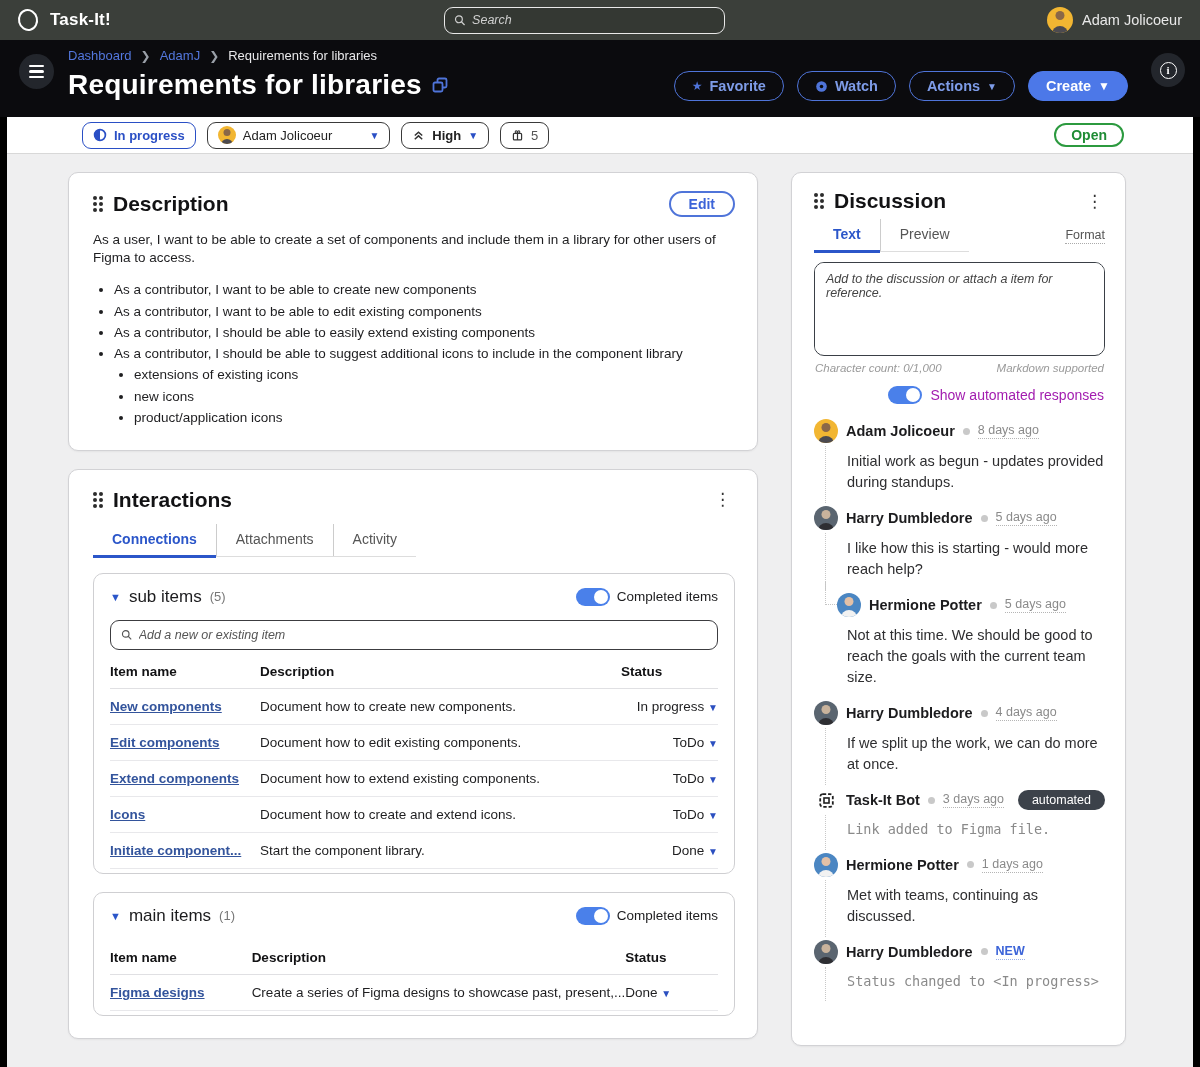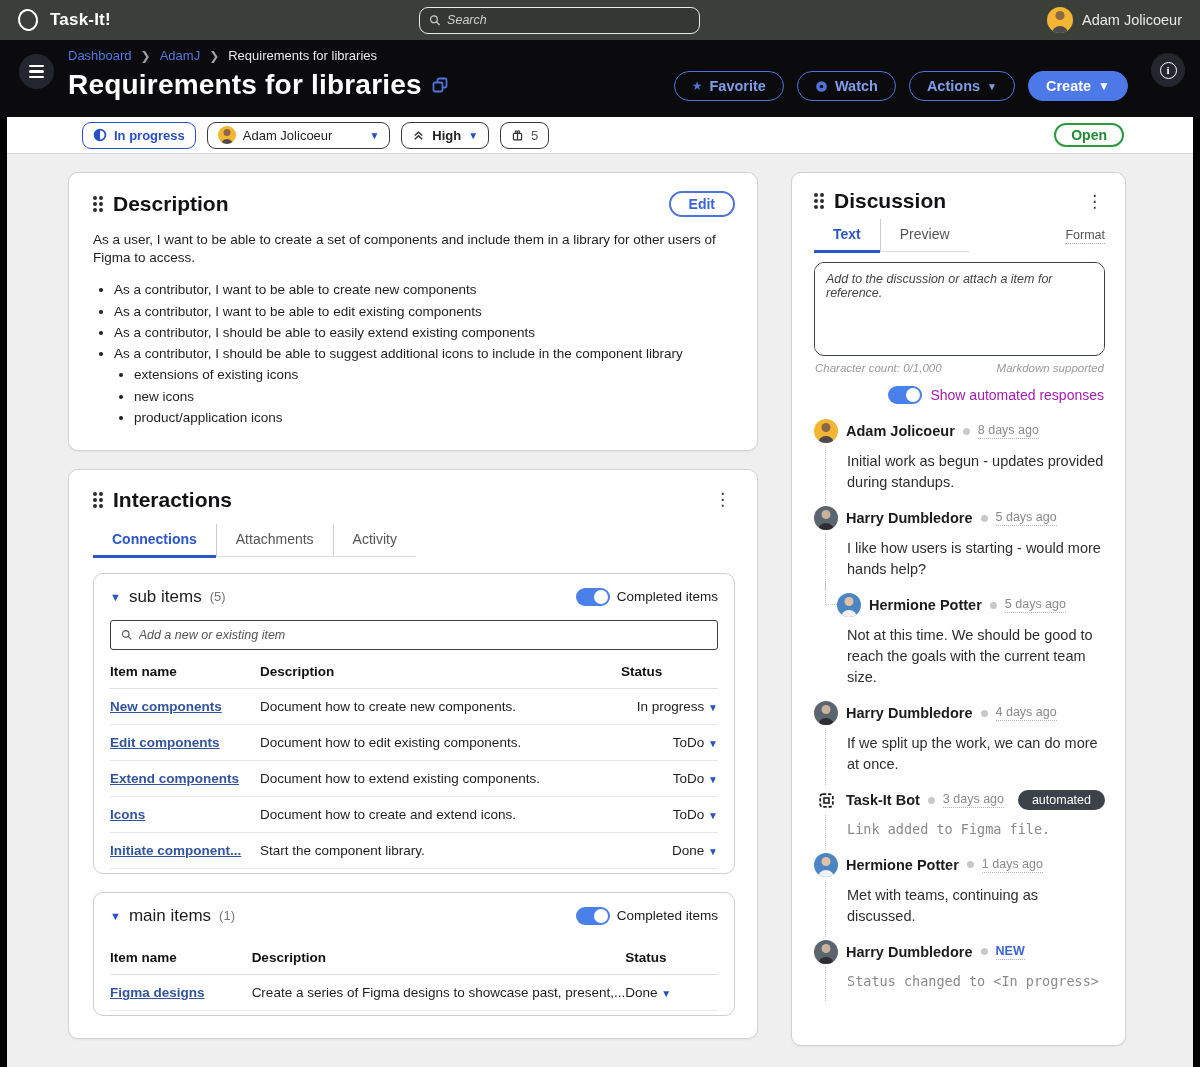--- a/index.html
+++ b/index.html
@@ -3,21 +3,21 @@
 <meta charset="utf-8">
 <style>
   * { margin:0; padding:0; box-sizing:border-box; }
   html,body { width:1200px; height:1067px; overflow:hidden; background:#000;
     font-family:"Liberation Sans","DejaVu Sans",sans-serif; }
 
   
   .topbar { height:40px; background:#3b3f3a; display:flex; align-items:center; padding:0 18px; position:relative; }
   .logo { width:20px; height:22px; border:2px solid #fff; border-radius:50%; transform:rotate(-14deg); margin-right:12px; }
   .app-name { color:#fff; font-weight:bold; font-size:17px; letter-spacing:.2px; }
-  .top-search { position:absolute; left:419px; width:281px; height:27px; border:1.5px solid #e9e9e9; border-radius:9px;
+  .top-search { position:absolute; left:444px; width:281px; height:27px; border:1.5px solid #e9e9e9; border-radius:9px;
     background:#343833; display:flex; align-items:center; padding:0 9px; gap:6px; color:#cfcfcf; }
   .top-search input { background:transparent; border:none; outline:none; color:#e8e8e8; font-style:italic; font-size:12.5px; width:100%; font-family:inherit; }
   .top-search input::placeholder { color:#cfcfcf; }
   .top-user { margin-left:auto; display:flex; align-items:center; gap:9px; color:#e9e9e9; font-size:14.5px; }
 
   
   .avatar { width:24px; height:24px; border-radius:50%; position:relative; overflow:hidden; flex:none; }
   .avatar::before { content:''; position:absolute; top:4px; left:50%; transform:translateX(-50%); width:9px; height:9px; border-radius:50%; }
   .avatar::after { content:''; position:absolute; bottom:-4px; left:50%; transform:translateX(-50%); width:16px; height:11px; border-radius:8px 8px 0 0; }
   .av-adam { background:#f2b632; } .av-adam::before { background:#8a6748; } .av-adam::after { background:#4c4a4f; }
@@ -89,21 +89,21 @@
 
   
   .items-box { border:1px solid #cfcfd2; border-radius:10px; margin:16px 22px 0 24px; padding:13px 16px 4px; }
   .items-head { display:flex; align-items:center; gap:8px; }
   .tri { color:#2b56c9; font-size:11px; cursor:pointer; }
   .items-title { font-size:17px; color:#1c1c1e; }
   .items-count { font-size:13px; color:#777; }
   .toggle-group { margin-left:auto; display:flex; align-items:center; gap:7px; font-size:13.5px; color:#1c1c1e; }
   .toggle { width:34px; height:18px; border-radius:9px; background:#4a80ea; position:relative; cursor:pointer; flex:none; }
   .toggle::after { content:''; position:absolute; right:2px; top:2px; width:14px; height:14px; border-radius:50%; background:#fff; }
-  .item-search { margin:13px 0 4px; border:1.5px solid #3c3c40; border-radius:3px; height:30px; display:flex; align-items:center; gap:6px; padding:0 10px; color:#555; }
+  .item-search { margin:13px 0 4px; border:1.5px solid #3c3c40; border-radius:9px; height:30px; display:flex; align-items:center; gap:6px; padding:0 10px; color:#555; }
   .item-search input { border:none; outline:none; width:100%; font-style:italic; font-size:12.5px; color:#333; font-family:inherit; }
   .item-search input::placeholder { color:#555; }
 
   table.items { width:100%; border-collapse:collapse; margin-top:4px; }
   table.items th { text-align:left; font-size:13.5px; color:#121214; padding:10px 0 9px; border-bottom:1px solid #e0e0e3; }
   table.items td { font-size:13.5px; color:#1e1e20; padding:10px 0; border-bottom:1px solid #e8e8eb; }
   table.items .c-name { width:150px; }
   table.items .c-status { width:97px; }
   table.items a { color:#33549c; font-weight:bold; }
   td.status-cell { color:#4a6cc8; white-space:nowrap; cursor:pointer; }
@@ -403,21 +403,21 @@
             <div class="msg-body">Initial work as begun - updates provided during standups.</div>
           </div>
 
           <div class="msg">
             <div class="msg-head">
               <span class="avatar av-harry"></span>
               <span class="msg-author">Harry Dumbledore</span>
               <span class="msg-dot"></span>
               <span class="msg-time">5 days ago</span>
             </div>
-            <div class="msg-body">I like how users is starting - would more hands help?</div>
+            <div class="msg-body">I like how this is starting - would more reach help?</div>
           </div>
 
           <div class="msg reply">
             <div class="msg-head">
               <span class="avatar av-herm"></span>
               <span class="msg-author">Hermione Potter</span>
               <span class="msg-dot"></span>
               <span class="msg-time">5 days ago</span>
             </div>
             <div class="msg-body" style="border-left:none;padding-left:10px;margin-left:0">Not at this time. We should be good to reach the goals with the current team size.</div>

